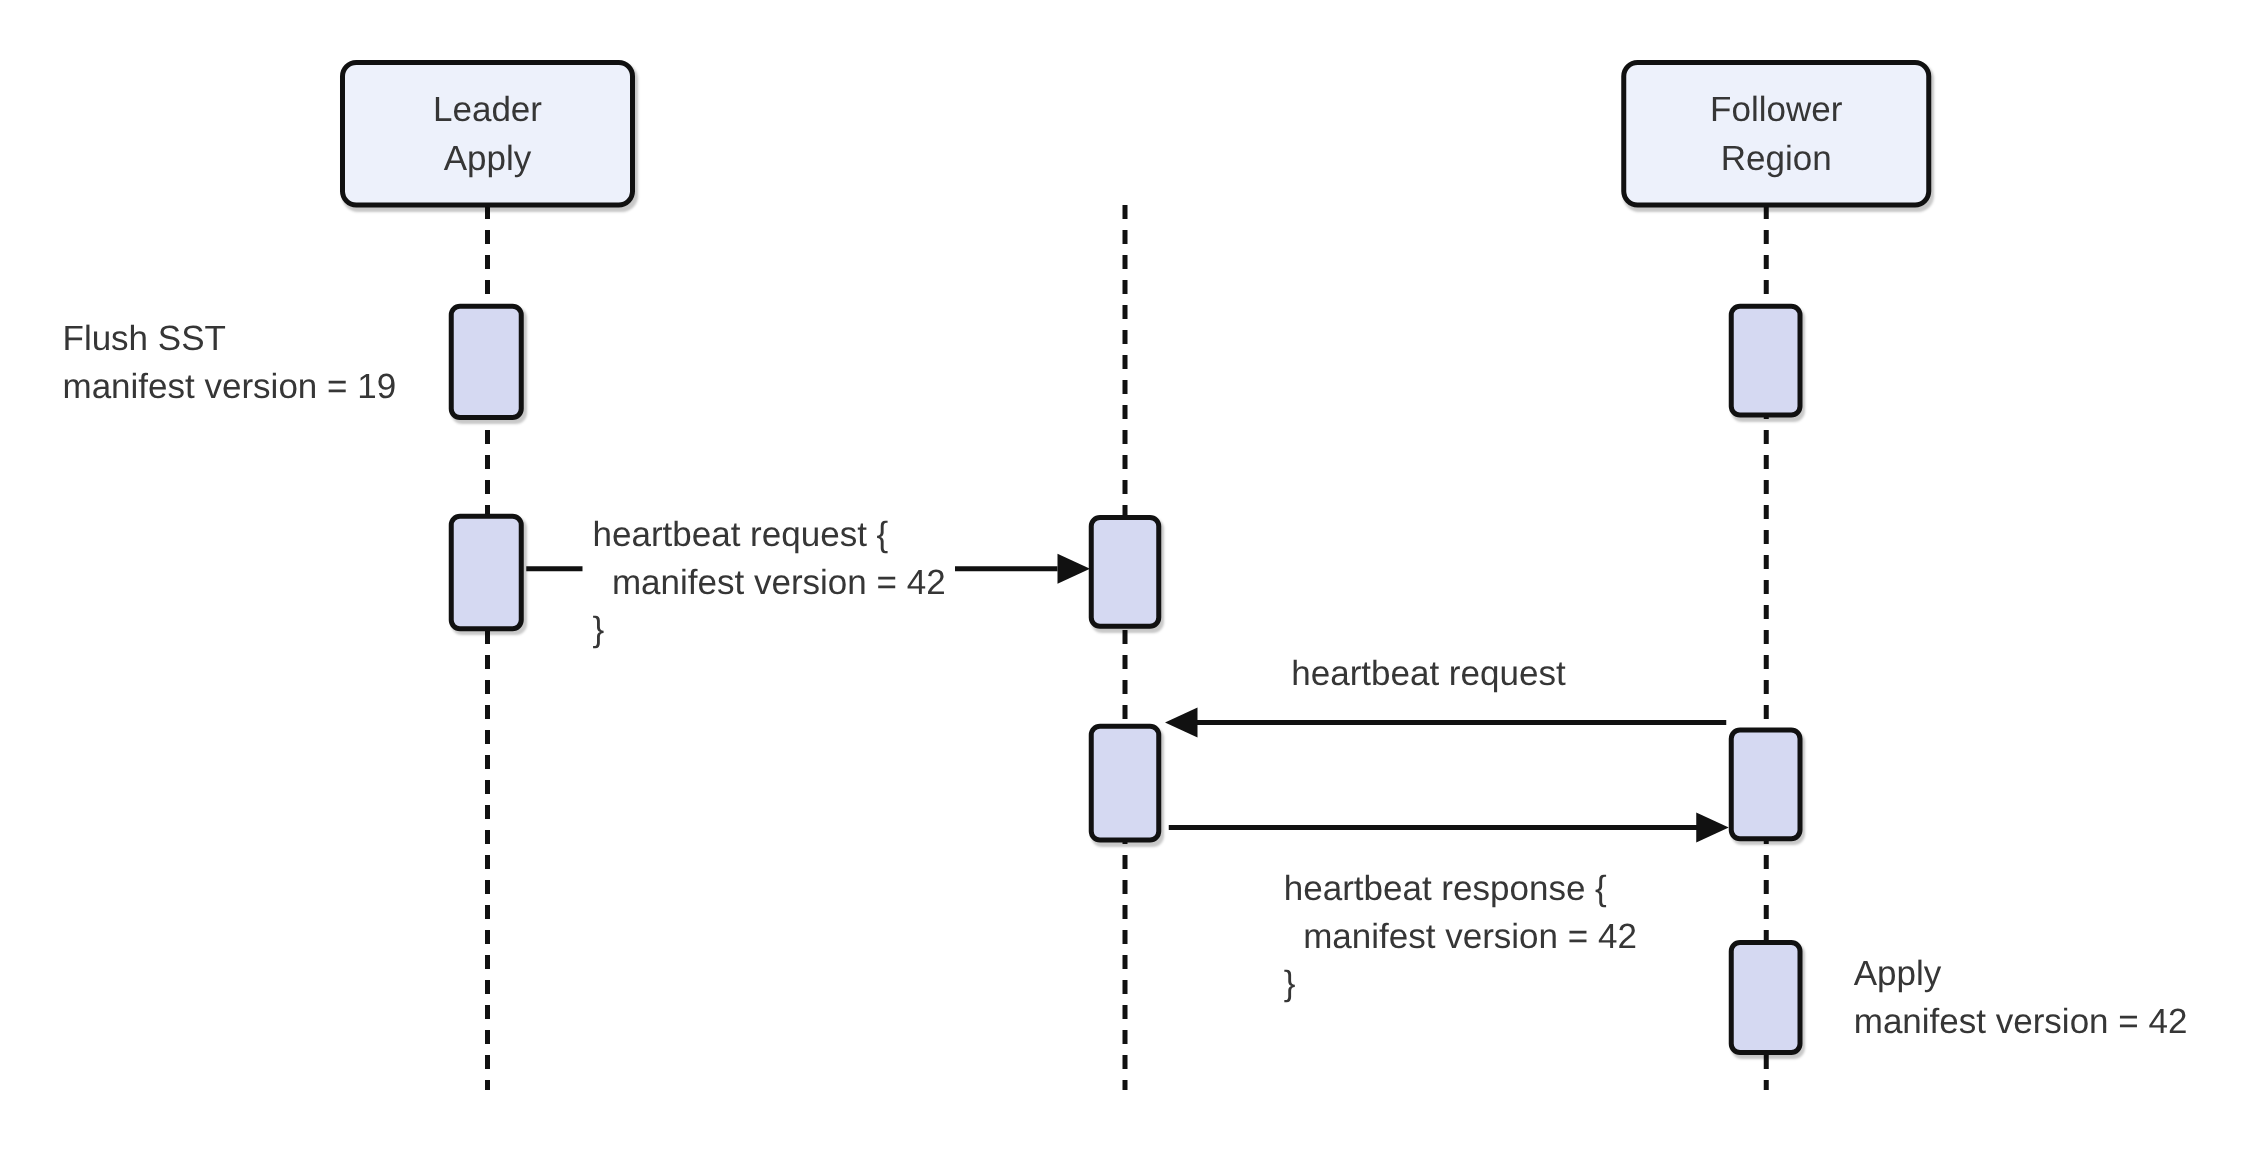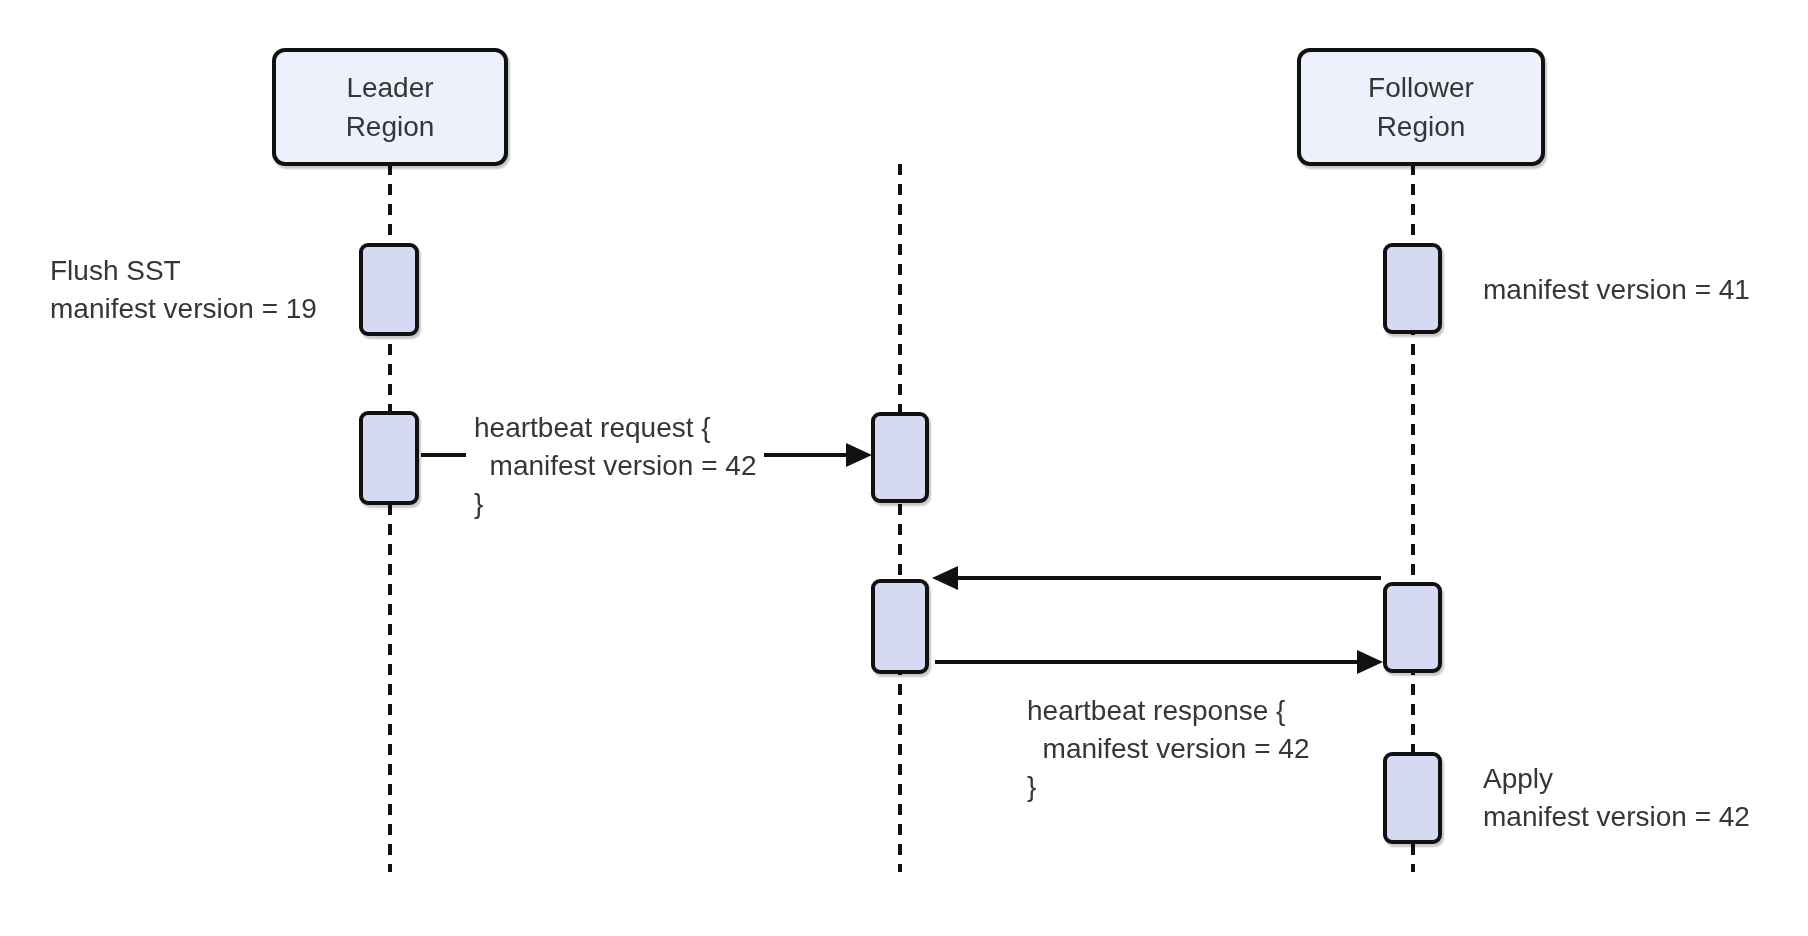--- a/index.html
+++ b/index.html
@@ -52,21 +52,21 @@
 <body>
 
 <div id="stage">
 
   <div class="lifeline" style="left:388px;top:164px;height:708px;"></div>
   <div class="lifeline" style="left:898px;top:164px;height:708px;"></div>
   <div class="lifeline" style="left:1411px;top:164px;height:708px;"></div>
 
   <div class="participant" style="left:272px;top:48px;width:236px;height:118px;">
     <span class="lbl">Leader
-Region</span>
+Apply</span>
   </div>
   <div class="participant" style="left:1297px;top:48px;width:248px;height:118px;">
     <span class="lbl">Follower
 Region</span>
   </div>
 
   <div class="activation" style="left:359px;top:243px;width:60px;height:93px;"></div>
   <div class="activation" style="left:1383px;top:243px;width:59px;height:91px;"></div>
   <div class="activation" style="left:359px;top:411px;width:60px;height:94px;"></div>
   <div class="activation" style="left:871px;top:412px;width:58px;height:91px;"></div>
@@ -84,23 +84,23 @@
       <polygon points="932,578 958,566 958,590" stroke="none"></polygon>
 
       <line x1="935" y1="662" x2="1358" y2="662"></line>
       <polygon points="1383,662 1357,650 1357,674" stroke="none"></polygon>
     </g>
   </svg>
 
   <div class="msg-label boxed" style="left:466px;top:404px;">heartbeat request {
   manifest version = 42
 }</div>
+  <div class="msg-label" style="left:1033px;top:520px;">heartbeat request</div>
   <div class="msg-label" style="left:1027px;top:692px;">heartbeat response {
   manifest version = 42
 }</div>
 
   <div class="side-label" style="left:50px;top:252px;">Flush SST
 manifest version = 19</div>
-  <div class="side-label" style="left:1483px;top:271px;">manifest version = 41</div>
   <div class="side-label" style="left:1483px;top:760px;">Apply
 manifest version = 42</div>
 
 </div>
 
 </body></html>

